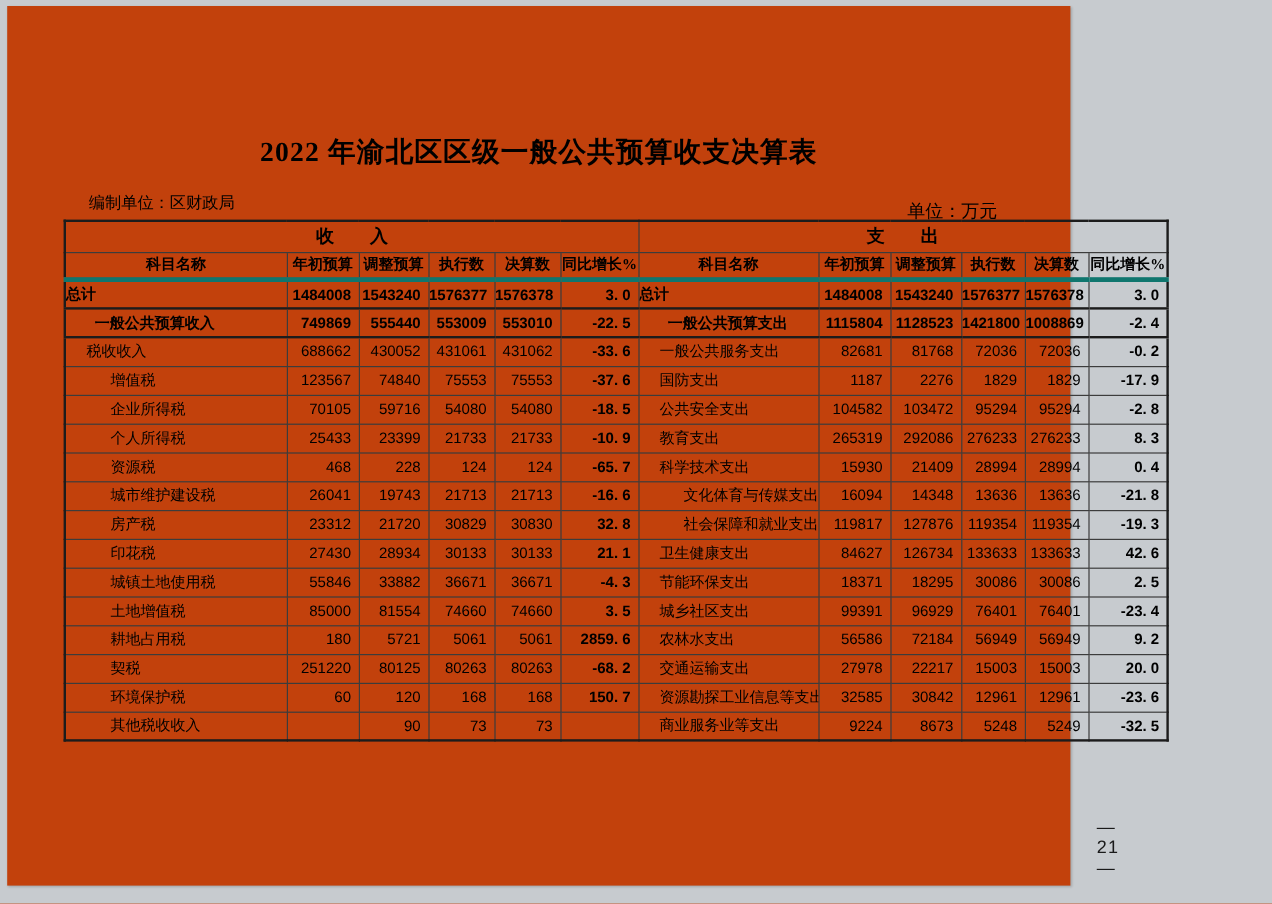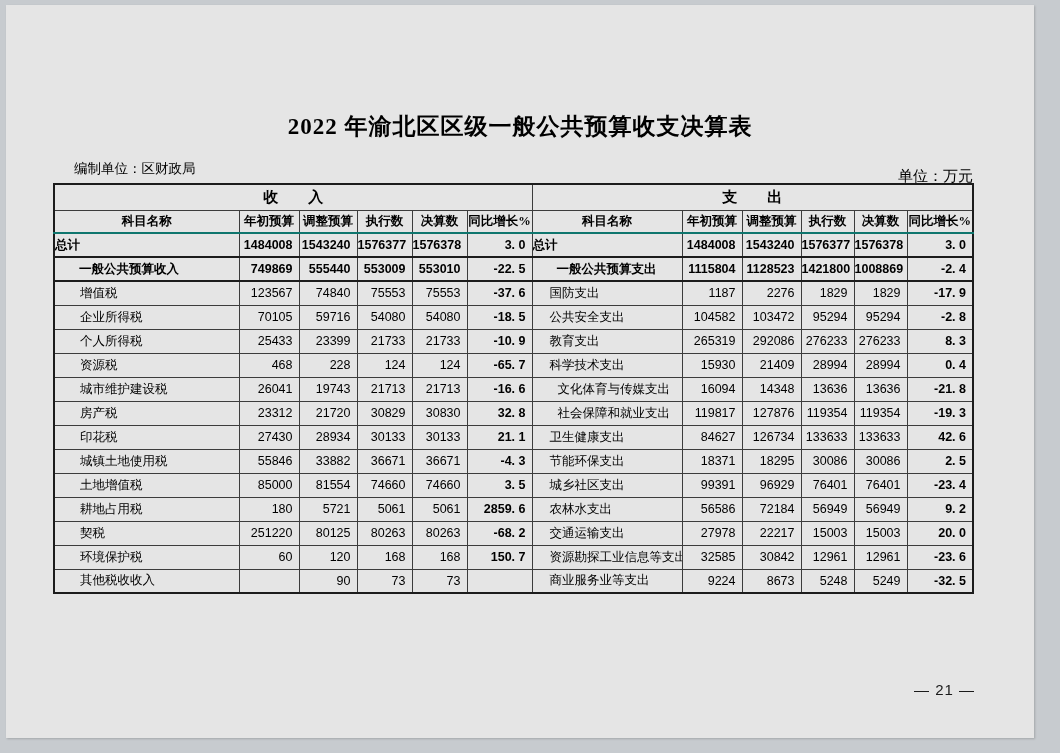--- a/index.html
+++ b/index.html
@@ -7,22 +7,22 @@
   body {
     background: #c7cbcf;
     font-family: "Liberation Sans", sans-serif;
     position: relative;
     overflow: hidden;
     color: #000;
   }
   .page {
     position: absolute;
     left: 6px; top: 5px;
-    width: 1028px; height: 733px;
-    background: #e5e5e5;
+    width: 886px; height: 733px;
+    background: #c2410c;
     box-shadow: 1px 1px 2px rgba(0,0,0,0.18);
   }
   .doc-title {
     position: absolute;
     left: 0; right: 0; top: 106px;
     text-align: center;
     font-family: "Liberation Serif", serif;
     font-weight: bold;
     font-size: 23px;
     letter-spacing: 1px;
@@ -60,30 +60,30 @@
     font-family: "Liberation Serif", serif;
     text-align: center;
     border-bottom: 1px solid #3c3c3c;
   }
   .fiscal .col-hdr th {
     height: 23px;
     font-size: 12.5px;
     font-weight: bold;
     font-family: "Liberation Serif", serif;
     text-align: center;
-    border-bottom: 2px solid #0f766e;
+    border-bottom: 4px solid #0f766e;
   }
   .fiscal tbody td { height: 24px; font-size: 12.5px; }
   .fiscal td.lab {
     font-family: "Liberation Serif", serif;
     text-align: left;
     padding-left: 24px;
   }
   .fiscal td.lab.ind1 { padding-left: 17px; }
-  .fiscal td.lab.ind2 { padding-left: 25px; }
+  .fiscal td.lab.ind2 { padding-left: 37px; }
   .fiscal td.lab.c { text-align: left; padding-left: 0; }
   .fiscal td.num {
     text-align: right;
     padding-right: 6px;
     font-family: "Liberation Sans", sans-serif;
   }
   .fiscal .b { font-weight: bold; }
   .fiscal tr.heavy td { border-bottom: 2px solid #1c1c1c; }
   .page-number {
     position: absolute;
@@ -164,20 +164,34 @@
           <td class="num b">553010</td>
           <td class="num b">-22. 5</td>
           <td class="lab ind0 b">一般公共预算支出</td>
           <td class="num b">1115804</td>
           <td class="num b">1128523</td>
           <td class="num b">1421800</td>
           <td class="num b">1008869</td>
           <td class="num b">-2. 4</td>
         </tr>
         <tr>
+          <td class="lab ind1">税收收入</td>
+          <td class="num">688662</td>
+          <td class="num">430052</td>
+          <td class="num">431061</td>
+          <td class="num">431062</td>
+          <td class="num b">-33. 6</td>
+          <td class="lab ind1">一般公共服务支出</td>
+          <td class="num">82681</td>
+          <td class="num">81768</td>
+          <td class="num">72036</td>
+          <td class="num">72036</td>
+          <td class="num b">-0. 2</td>
+        </tr>
+        <tr>
           <td class="lab ind2">增值税</td>
           <td class="num">123567</td>
           <td class="num">74840</td>
           <td class="num">75553</td>
           <td class="num">75553</td>
           <td class="num b">-37. 6</td>
           <td class="lab ind1">国防支出</td>
           <td class="num">1187</td>
           <td class="num">2276</td>
           <td class="num">1829</td>

